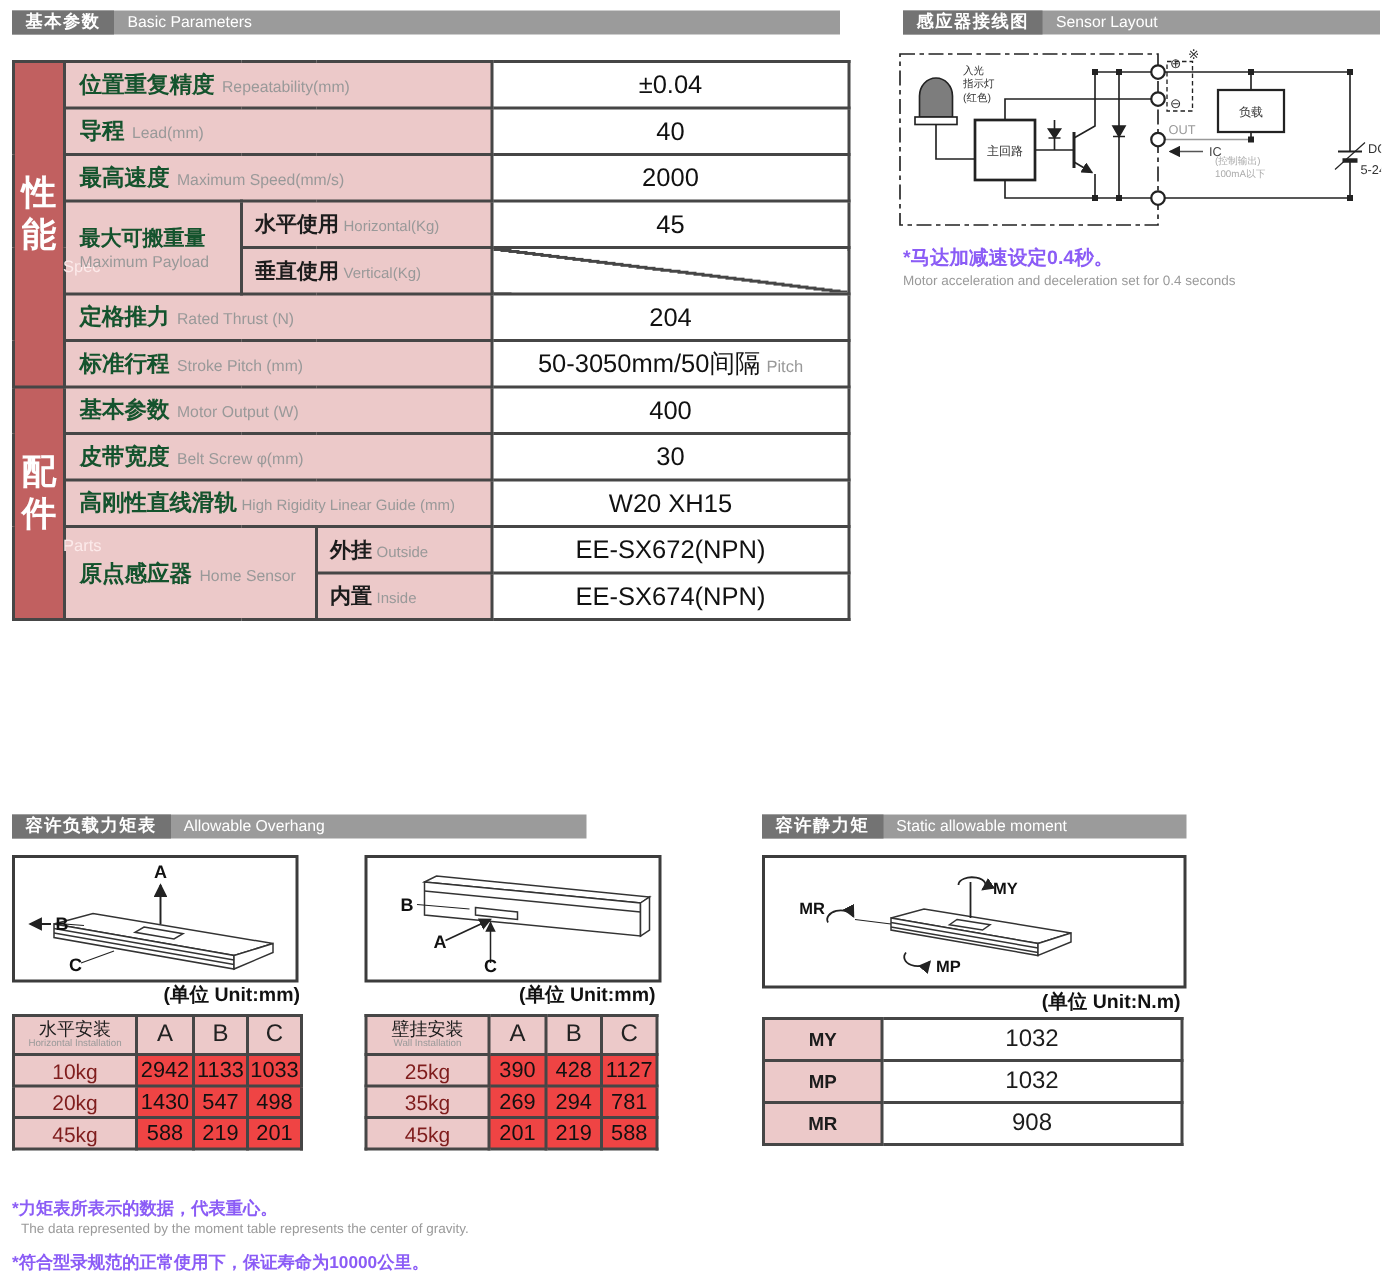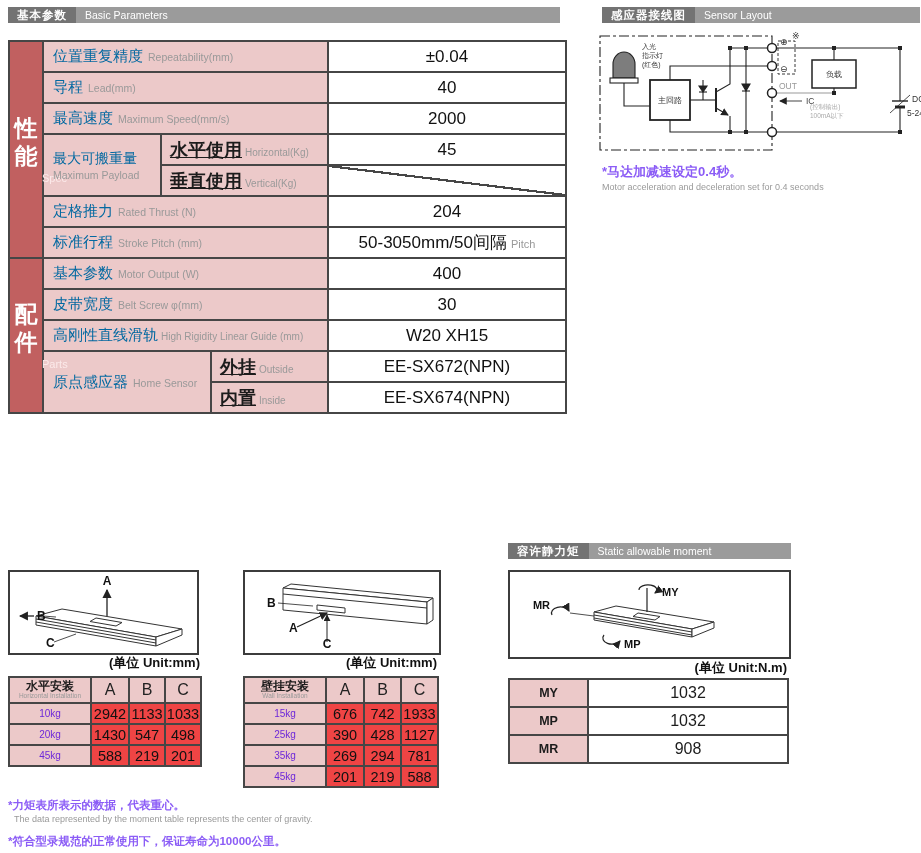--- a/index.html
+++ b/index.html
@@ -21,24 +21,24 @@
   #spec-wrap{position:absolute;left:8px;top:40px;}
   table{border-collapse:collapse;table-layout:fixed;}
   .spec{width:557px;}
   .spec td{border:2px solid #464646;padding:0;}
   .spec tr{height:31px;}
   td.side{background:#c16060;color:#fff;text-align:center;vertical-align:middle;}
   .side-zh{width:1.05em;margin:0 auto;font-size:23px;font-weight:bold;line-height:1.18;
            word-break:break-all;letter-spacing:0;}
   .side-en{font-size:11px;margin-top:2px;color:#fceaea;padding-left:32px;}
   td.lbl{background:#ecc9c9;padding-left:9px;vertical-align:middle;}
-  .zh{font-size:15px;font-weight:normal;color:#0369a1;}
+  .zh{font-size:15px;font-weight:bold;color:#14532d;}
   .en{font-size:10.5px;color:#999;margin-left:5px;}
   td.lbl2{background:#ecc9c9;padding-left:8px;vertical-align:middle;}
-  .zh2{font-size:18px;font-weight:bold;text-decoration:underline;}
+  .zh2{font-size:14px;font-weight:bold;}
   .en2{font-size:10px;color:#999;margin-left:3px;}
   .stack .zh{display:block;}
   .stack .en{display:block;margin-left:0;margin-top:1px;}
   td.val{background:#fff;text-align:center;vertical-align:middle;font-size:17px;color:#111;}
   .vsub{font-size:11px;color:#999;margin-left:4px;}
   td.diag{background-image:linear-gradient(to top right,
       transparent calc(50% - 1.1px), #464646 calc(50% - 1.1px),
       #464646 calc(50% + 1.1px), transparent calc(50% + 1.1px));}
 
   
@@ -60,24 +60,24 @@
   #unit3{left:508px;top:659px;width:279px;}
 
   
   .ovwrap{position:absolute;}
   #t1{left:8px;top:676px;}
   #t2{left:243px;top:676px;}
   .ov td{border:2px solid #464646;padding:0;text-align:center;vertical-align:middle;}
   .ov .hrow{height:26px;}
   .ov .drow{height:21px;}
   .ohead{background:#ecc9c9;}
-  .ohz{font-size:12px;font-weight:bold;line-height:1.05;}
+  .ohz{font-size:12px;font-weight:normal;line-height:1.05;}
   .ohe{font-size:6.5px;color:#999;line-height:1;}
   td.abc{background:#ecc9c9;font-size:16px;color:#222;}
-  td.kg{background:#ecc9c9;font-size:10px;color:#6d28d9;}
+  td.kg{background:#ecc9c9;font-size:14px;color:#7f1d1d;}
   td.num{background:#ef4444;font-size:14.5px;color:#111;}
 
   
   #t3{left:508px;top:678px;}
   .st{width:279px;}
   .st td{border:2px solid #464646;padding:0;vertical-align:middle;}
   .st tr{height:28px;}
   td.skey{background:#ecc9c9;font-size:12.5px;font-weight:bold;text-align:center;}
   td.sval{background:#fff;font-size:16px;text-align:center;}
 
@@ -290,20 +290,24 @@
       <text x="214" y="81" font-size="6.5" fill="#aaa">(控制输出)</text>
       <text x="214" y="90" font-size="6.5" fill="#aaa">100mA以下</text>
       <text x="316" y="74" font-size="8.5">DC</text>
       <text x="311" y="88" font-size="8.5">5-24V</text>
     </g>
   </svg>
 
   <div class="note-red" id="note-motor-zh">*马达加减速设定0.4秒。</div>
   <div class="note-gray" id="note-motor-en">Motor acceleration and deceleration set for 0.4 seconds</div>
 
+  <div class="sec-bar" id="bar-overhang">
+    <span class="sec-badge">容许负载力矩表</span>
+    <span class="sec-title">Allowable Overhang</span>
+  </div>
 
   <div class="dbox" id="box1">
     <svg width="183" height="77" viewBox="0 0 183 77">
       <g fill="#fff" stroke="#333" stroke-width="1">
         <polygon points="26,44 52,37 172,57 146,65"></polygon>
         <polygon points="26,44 146,65 146,74 26,53"></polygon>
         <polygon points="172,57 172,63 146,74 146,65"></polygon>
         <line x1="26" y1="47" x2="146" y2="68"></line>
         <line x1="26" y1="50" x2="146" y2="71"></line>
         <polygon points="86,46 112,50.5 106,54 80,49.5"></polygon>
@@ -399,26 +403,20 @@
           <tr class="hrow">
         <td class="ohead">
           <div class="ohz">壁挂安装</div>
           <div class="ohe">Wall Installation</div>
         </td>
         <td class="abc">A</td>
         <td class="abc">B</td>
         <td class="abc">C</td>
       </tr>
       <tr class="drow">
-        <td class="kg">15kg</td>
-        <td class="num">676</td>
-        <td class="num">742</td>
-        <td class="num">1933</td>
-      </tr>
-      <tr class="drow">
         <td class="kg">25kg</td>
         <td class="num">390</td>
         <td class="num">428</td>
         <td class="num">1127</td>
       </tr>
       <tr class="drow">
         <td class="kg">35kg</td>
         <td class="num">269</td>
         <td class="num">294</td>
         <td class="num">781</td>

